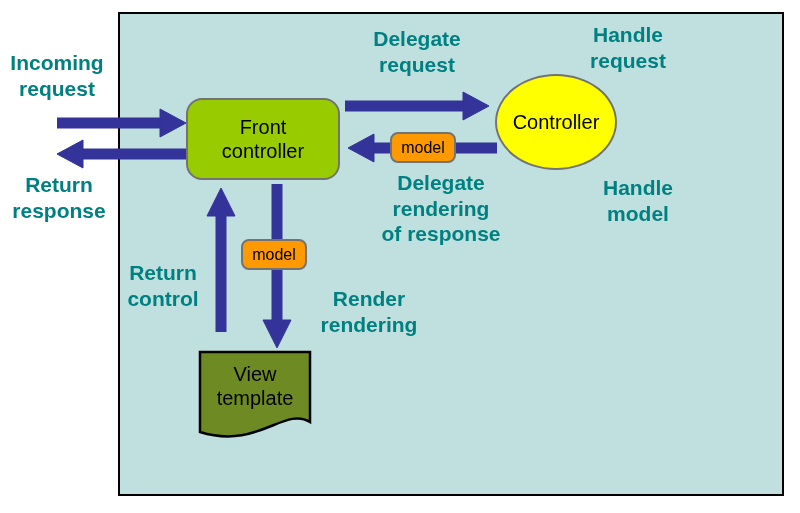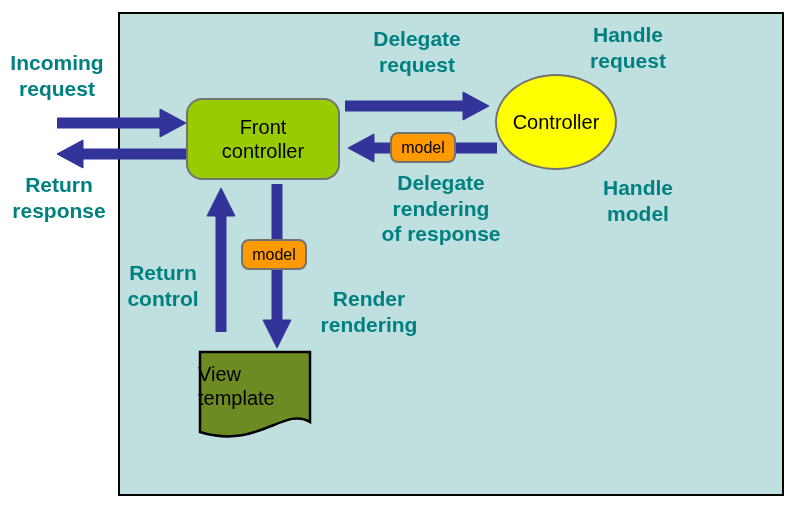--- a/index.html
+++ b/index.html
@@ -77,20 +77,21 @@
   .model-upper { left: 390px; top: 132px; width: 66px; height: 31px; }
   .model-lower { left: 241px; top: 239px; width: 66px; height: 31px; }
   .view-template-wrap {
     position: absolute;
     left: 198px; top: 350px; width: 114px; height: 92px;
   }
   .view-template-wrap svg { display: block; }
   .view-template-text {
     position: absolute;
     left: 0; top: 12px; width: 114px;
+    text-align: center;
     white-space: pre-line;
     font-size: 20px;
     line-height: 1.2;
     color: #000000;
   }
 </style>
 </head>
 <body>
 
 <div class="canvas">

